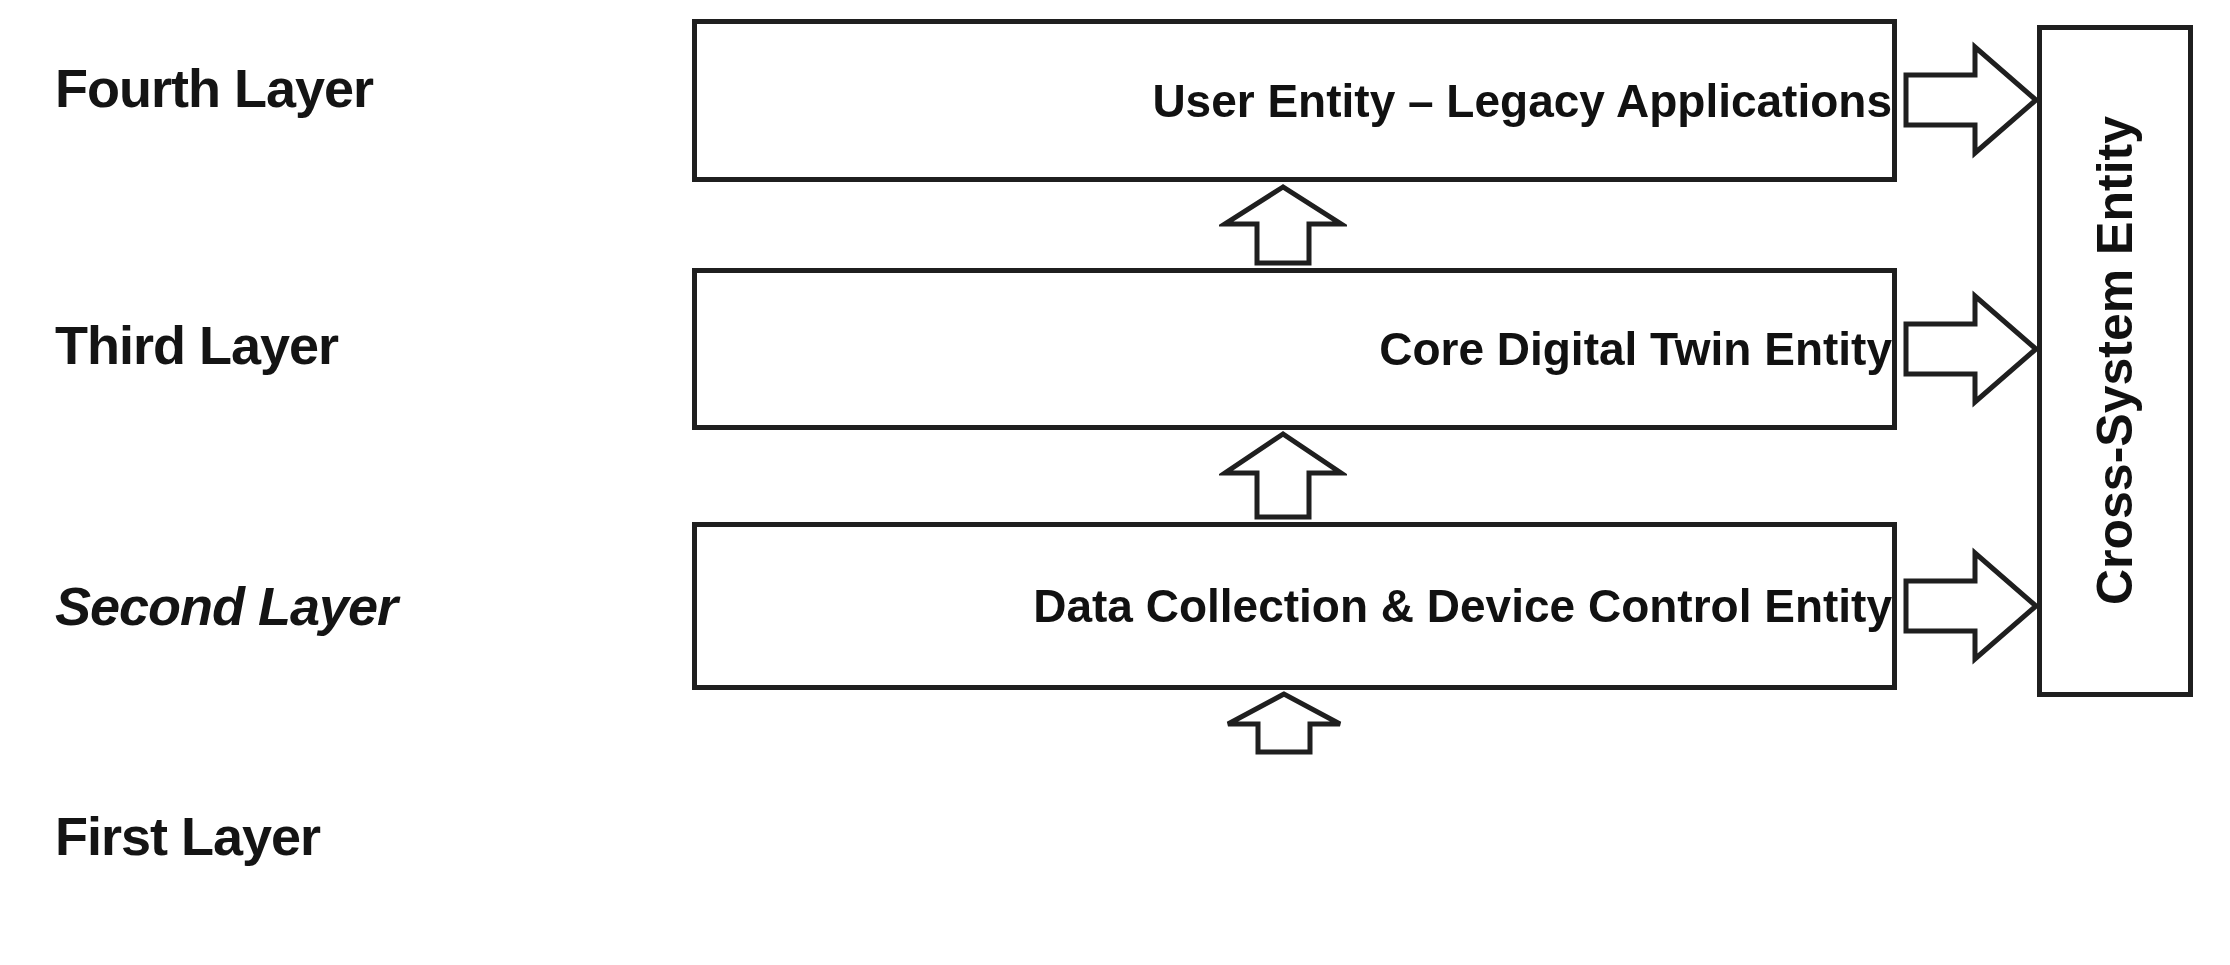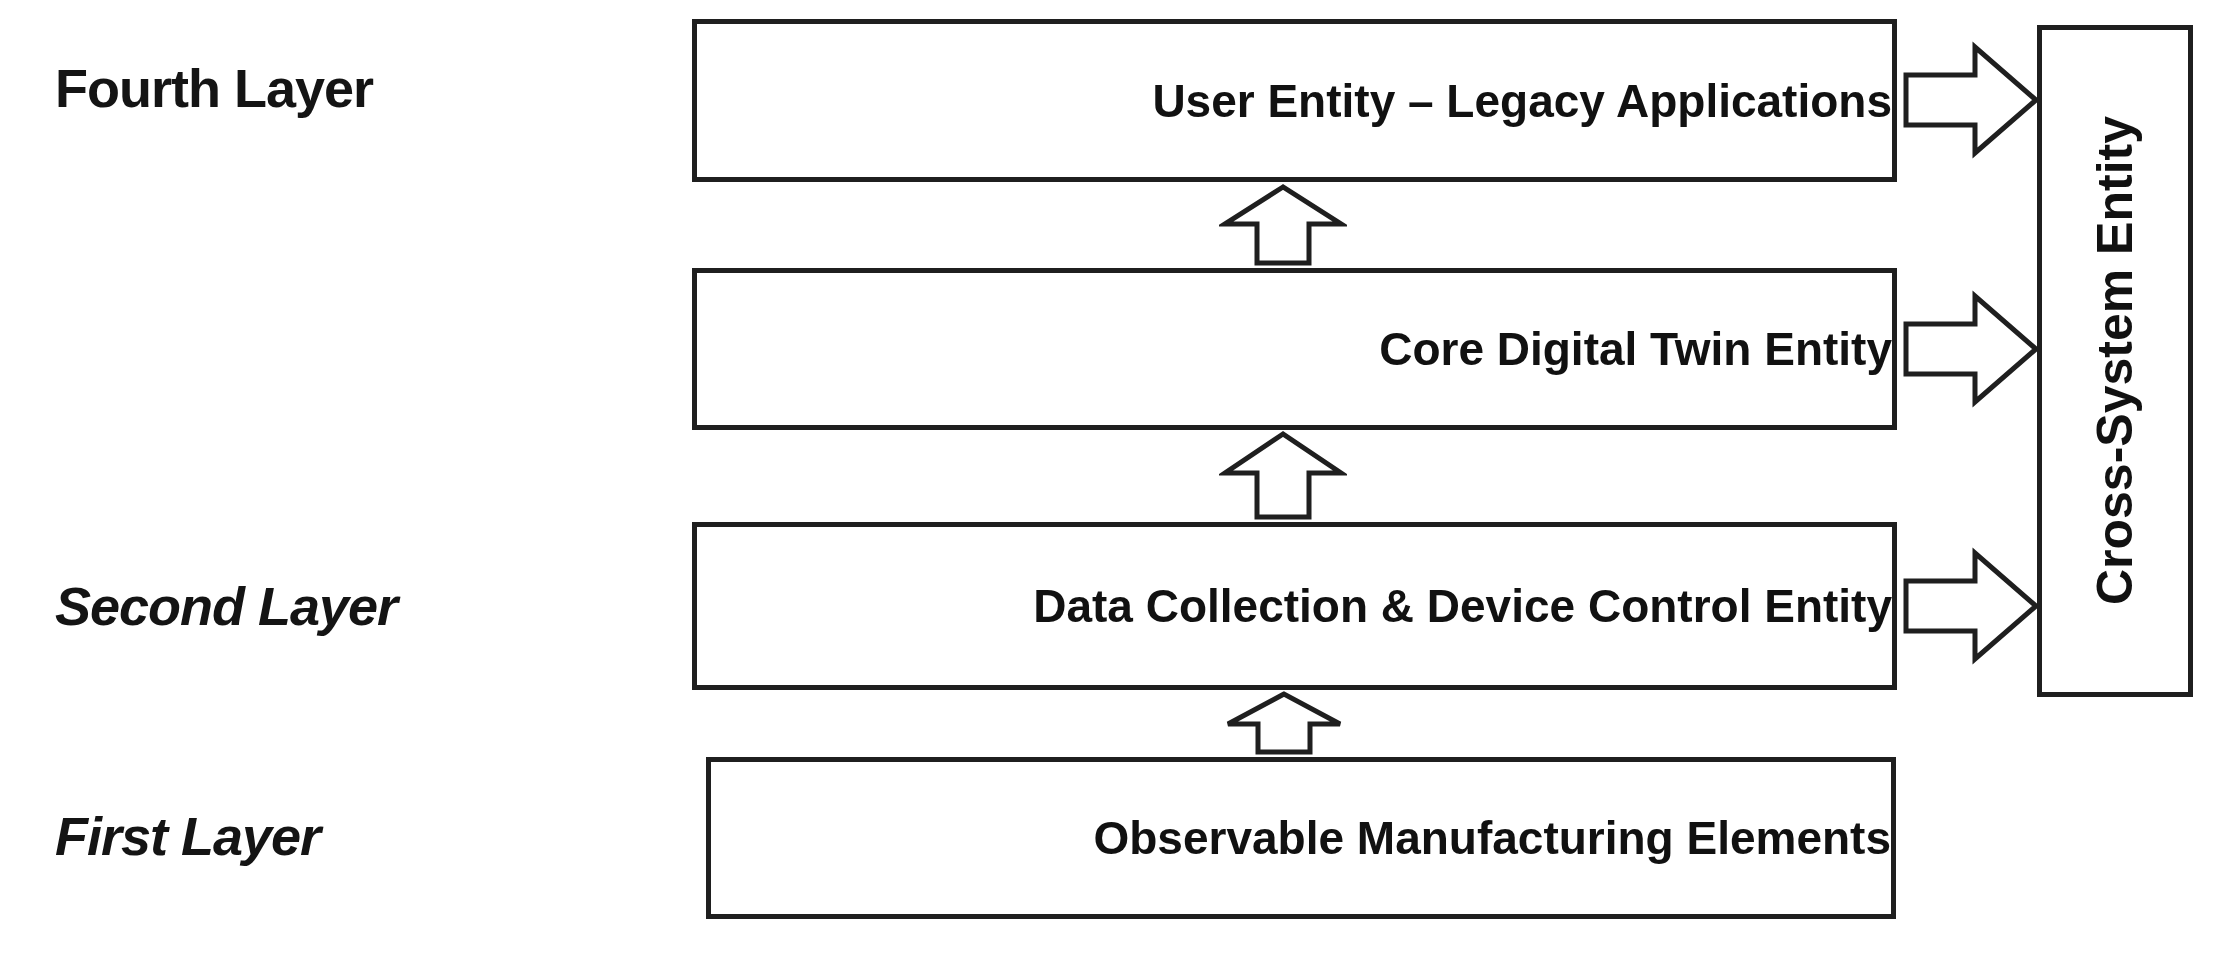--- a/index.html
+++ b/index.html
@@ -22,21 +22,21 @@
     transform: translateY(-50%);
     font-weight: bold;
     font-size: 54px;
     color: #141414;
     white-space: nowrap;
     letter-spacing: -1px;
   }
   .lbl-4 { top: 88px; }
   .lbl-3 { top: 345px; }
   .lbl-2 { top: 606px; font-style: italic; }
-  .lbl-1 { top: 836px; font-style: italic; }
+  .lbl-1 { top: 836px; }
 
   .box {
     position: absolute;
     box-sizing: border-box;
     border: 5px solid #1f1f1f;
     background: #ffffff;
     display: flex;
     align-items: center;
     justify-content: flex-end;
     font-weight: bold;
@@ -83,34 +83,32 @@
     white-space: nowrap;
     letter-spacing: 0px;
   }
 </style>
 </head>
 <body>
 
 <div class="canvas">
 
   <div class="layer-label lbl-4">Fourth Layer</div>
+  <div class="layer-label lbl-3">Third Layer</div>
   <div class="layer-label lbl-2">Second Layer</div>
   <div class="layer-label lbl-1">First Layer</div>
 
   <div class="box box-1">
     <span>User Entity – Legacy Applications</span>
   </div>
   <div class="box box-2">
     <span>Core Digital Twin Entity</span>
   </div>
   <div class="box box-3">
     <span>Data Collection &amp; Device Control Entity</span>
-  </div>
-  <div class="box box-4">
-    <span>Observable Manufacturing Elements</span>
   </div>
 
   <svg class="arrow up-a" width="128" height="82" viewBox="0 0 128 82">
     <polygon points="64,3 6,40 38,40 38,79 90,79 90,40 122,40" fill="#ffffff" stroke="#1f1f1f" stroke-width="5" stroke-linejoin="miter"></polygon>
   </svg>
   <svg class="arrow up-b" width="128" height="89" viewBox="0 0 128 89">
     <polygon points="64,3 6,42 38,42 38,86 90,86 90,42 122,42" fill="#ffffff" stroke="#1f1f1f" stroke-width="5" stroke-linejoin="miter"></polygon>
   </svg>
   <svg class="arrow up-c" width="125" height="64" viewBox="0 0 125 64">
     <polygon points="62,3 6,33 36,33 36,61 88,61 88,33 118,33" fill="#ffffff" stroke="#1f1f1f" stroke-width="5" stroke-linejoin="miter"></polygon>

